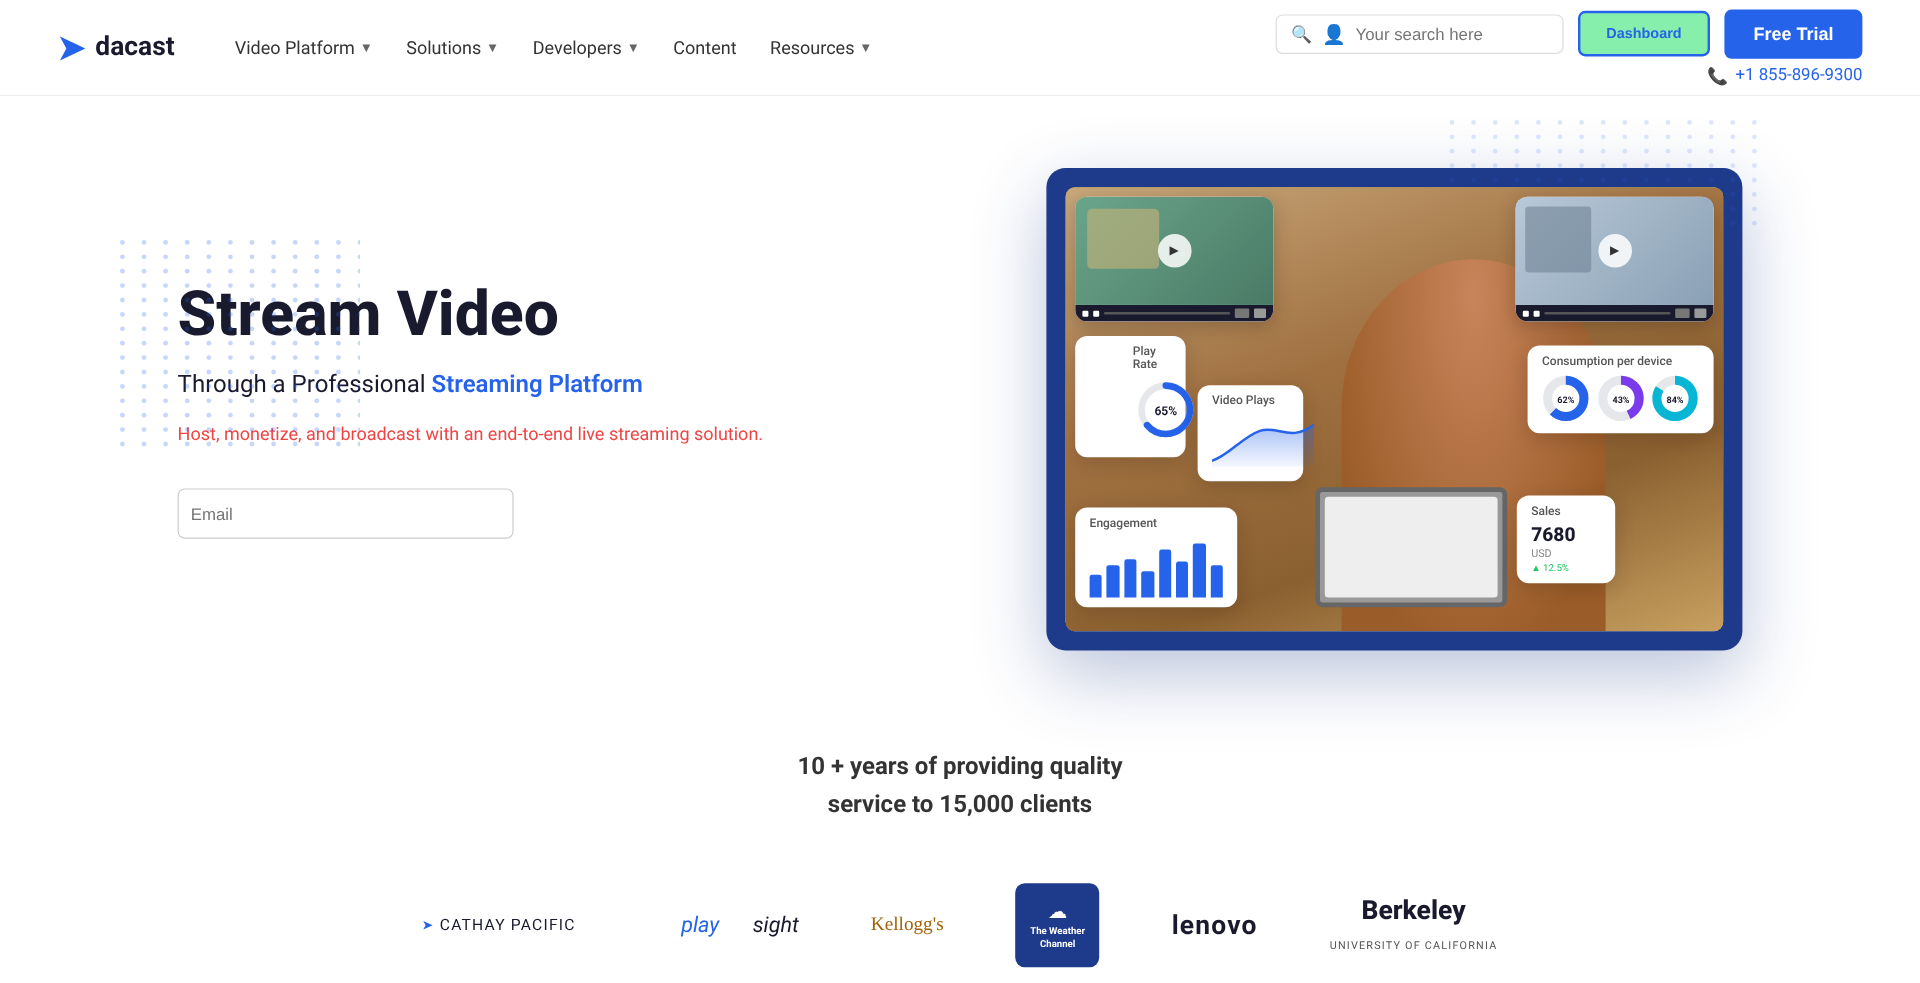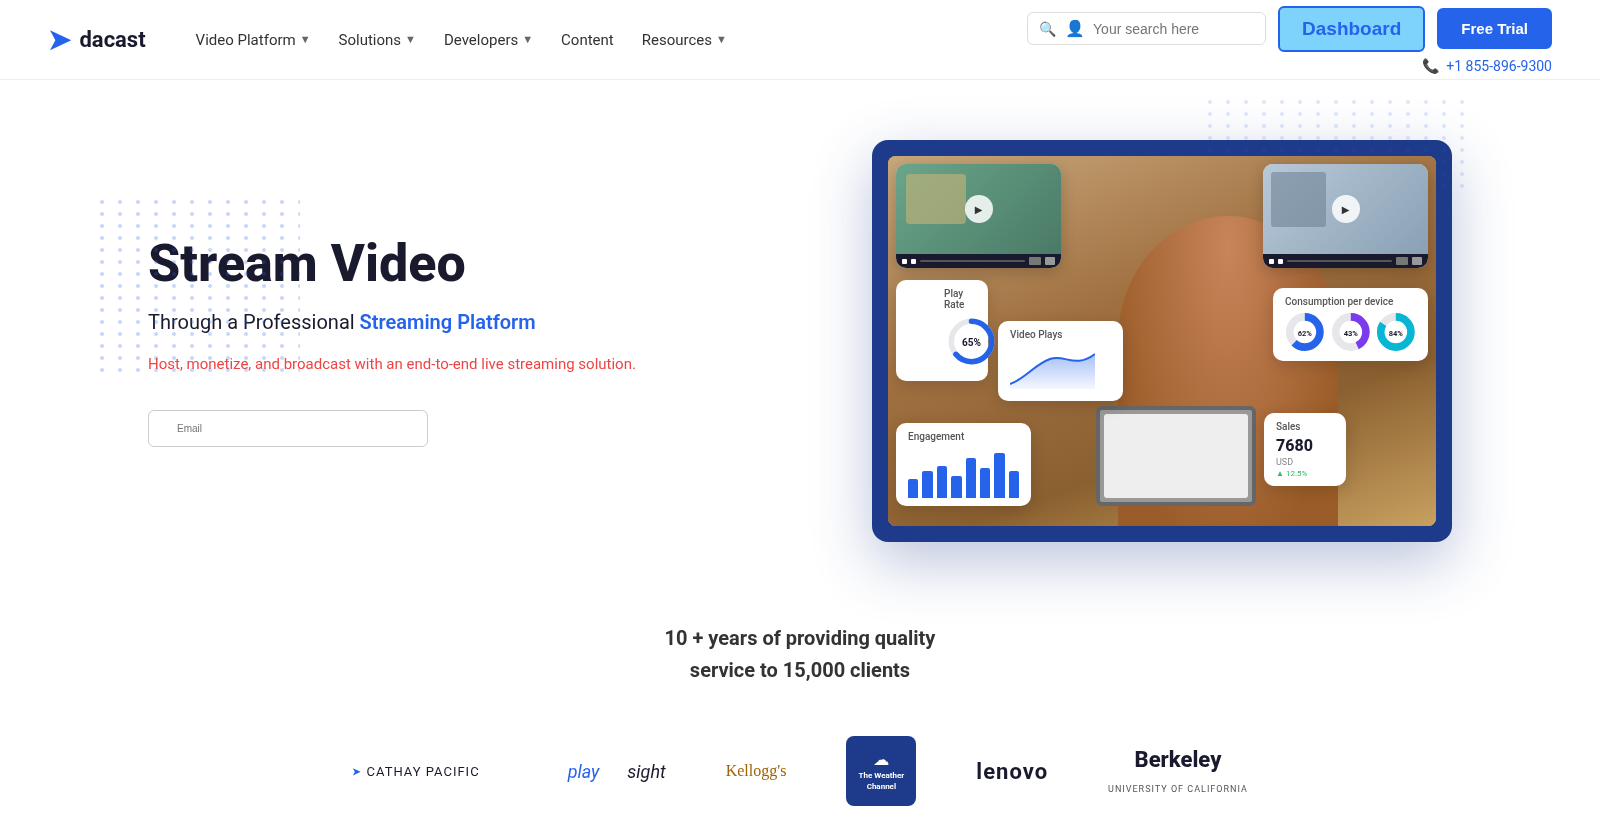--- a/index.html
+++ b/index.html
@@ -26,43 +26,43 @@
       display: flex; align-items: center; gap: 8px;
       border: 1px solid #ddd; border-radius: 6px;
       padding: 6px 12px; min-width: 220px;
     }
     .search-icon { color: #888; font-size: 14px; }
     .search-input { border: none; outline: none; font-size: 14px; color: #999; background: transparent; width: 160px; }
     .nav-contact { display: flex; align-items: center; gap: 6px; font-size: 14px; color: #2563eb; }
     .nav-contact .phone-icon { font-size: 14px; }
     .btn-dashboard {
       padding: 10px 22px; border: 2px solid #2563eb; border-radius: 6px;
-      color: #2563eb; font-size: 19px; font-weight: 600; background: #7dd3fc; cursor: pointer;
+      color: #2563eb; font-size: 12px; font-weight: 600; background: #86efac; cursor: pointer;
     }
     .btn-free-trial {
       padding: 10px 22px; border: 2px solid #2563eb; border-radius: 6px;
       color: #fff; font-size: 15px; font-weight: 600; background: #2563eb; cursor: pointer;
     }
     .nav-top-row { display: flex; align-items: center; gap: 12px; }
     .nav-right-col { display: flex; flex-direction: column; gap: 6px; align-items: flex-end; }
 
     
     .hero {
       display: flex; align-items: center; justify-content: space-between;
       padding: 60px 48px 40px 48px; max-width: 1400px; margin: 0 auto;
       position: relative; min-height: 500px;
     }
     .hero-content { max-width: 560px; }
     .hero-title { font-size: 52px; font-weight: 800; line-height: 1.1; color: #1a1a2e; margin-bottom: 18px; }
     .hero-subtitle { font-size: 20px; margin-bottom: 18px; }
     .hero-desc { font-size: 15px; color: #ef4444; line-height: 1.7; margin-bottom: 32px; text-align: justify; max-width: 520px; }
     .hero-cta { display: flex; gap: 16px; align-items: center; }
     .email-input {
-      padding: 12px 28px; border: 1.5px solid #ccc; border-radius: 6px;
-      font-size: 10px; color: #0369a1; width: 280px; outline: none;
+      padding: 12px 10px; border: 1.5px solid #ccc; border-radius: 6px;
+      font-size: 14px; color: #0369a1; width: 280px; outline: none;
     }
     .btn-start-trial {
       padding: 13px 28px; background: #2563eb; color: #fff;
       border: none; border-radius: 6px; font-size: 16px; font-weight: 700;
       cursor: pointer; white-space: nowrap;
     }
 
     
     .dots-left {
       position: absolute; left: 0; top: 120px;
@@ -576,21 +576,21 @@
 
           <div class="stat-card card-play-rate" style="left:8px;bottom:145px;width:92px;">
             <div class="stat-title">Play Rate</div>
             <svg class="gauge" viewBox="0 0 60 60">
               <circle cx="30" cy="30" r="22" fill="none" stroke="#e5e7eb" stroke-width="6"></circle>
               <circle cx="30" cy="30" r="22" fill="none" stroke="#2563eb" stroke-width="6" stroke-dasharray="87.96 50.27" stroke-linecap="round" transform="rotate(-90 30 30)"></circle>
               <text x="30" y="35" text-anchor="middle" font-size="11" font-weight="700" fill="#1a1a2e">65%</text>
             </svg>
           </div>
 
-          <div class="stat-card" style="left:110px;bottom:125px;width:125px;">
+          <div class="stat-card" style="left:110px;bottom:125px;width:88px;">
             <div class="stat-title">Video Plays</div>
             <svg width="85" height="45" viewBox="0 0 85 45">
               <defs>
                 <linearGradient id="areaGrad" x1="0" y1="0" x2="0" y2="1">
                   <stop offset="0%" stop-color="#2563eb" stop-opacity="0.4"></stop>
                   <stop offset="100%" stop-color="#2563eb" stop-opacity="0.05"></stop>
                 </linearGradient>
               </defs>
               <path d="M0,40 C15,35 25,20 40,15 C55,10 65,25 85,10 L85,45 L0,45 Z" fill="url(#areaGrad)"></path>
               <path d="M0,40 C15,35 25,20 40,15 C55,10 65,25 85,10" fill="none" stroke="#2563eb" stroke-width="2"></path>

